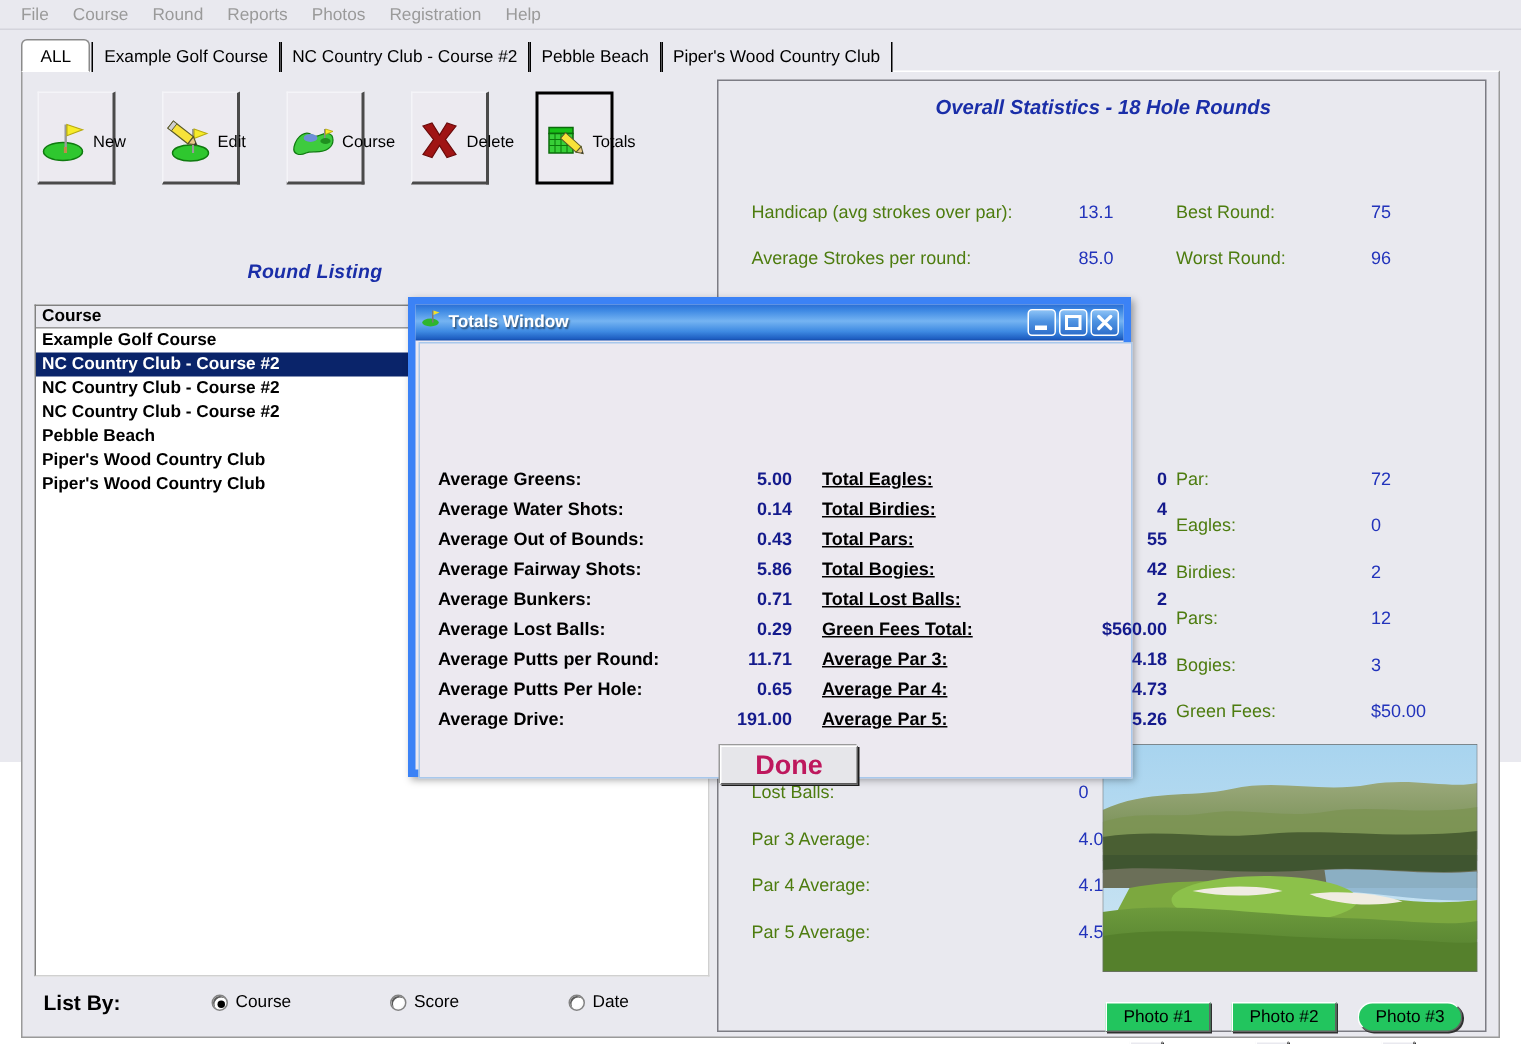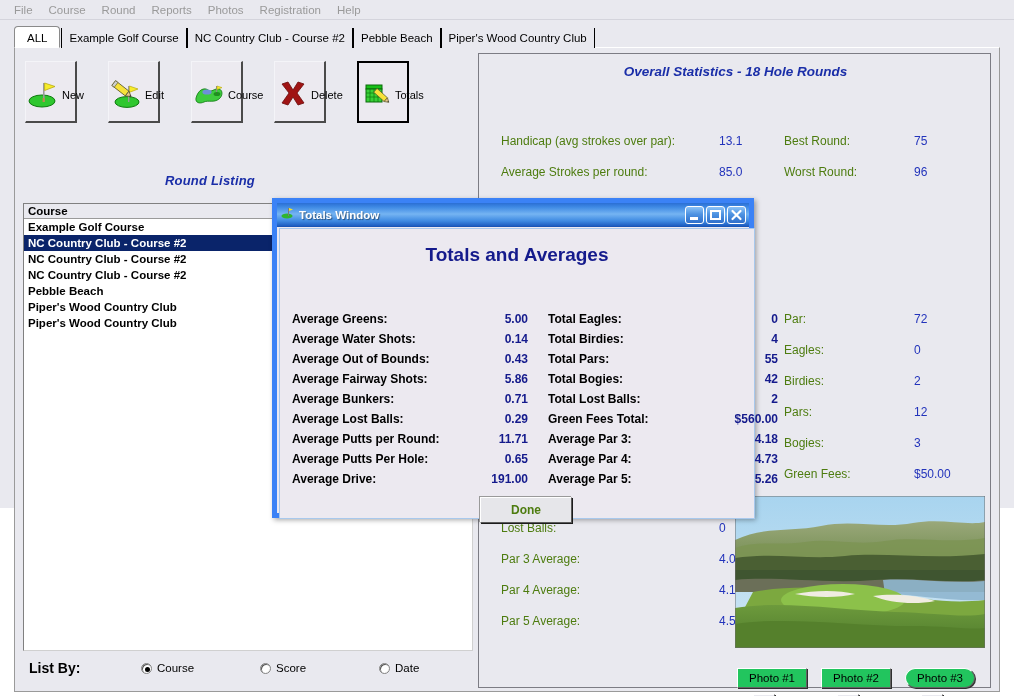--- a/index.html
+++ b/index.html
@@ -254,32 +254,32 @@
   .dlg-heading {
     position: absolute; width: 100%; top: 15px;
     text-align: center;
     font-size: 19px; font-weight: bold; color: #141a8c;
   }
   .drow { position: absolute; font-size: 12px; white-space: nowrap; }
   .dlabel { font-weight: bold; color: #000; }
   .dval { color: #141a8c; font-weight: bold; position: absolute; text-align: right; }
   .dcolA { left: 12px; }
   .dcolA .dval { left: 180px; width: 56px; }
-  .dcolB { left: 268px; }
+  .dcolB { left: 268px; text-decoration: underline; }
   .dcolB .dval { left: 170px; width: 60px; }
 
   .donebtn {
     position: absolute; left: 200px; top: 268px;
     width: 92px; height: 26px;
     background: #e6e6ea;
     border: 1px solid #ffffff;
     border-right: 1px solid #5a5a5a;
     border-bottom: 1px solid #5a5a5a;
     box-shadow: 1px 1px 0 #1c1c1c, -1px -1px 0 #9a9a9a;
-    font-size: 12px; font-weight: bold; color: #4d7c0f;
+    font-size: 18px; font-weight: bold; color: #be185d;
     display: flex; align-items: center; justify-content: center;
     cursor: pointer;
   }
 </style>
 </head>
 <body>
 
 <div id="app">
 
   <div class="menubar" id="menubar">
@@ -490,21 +490,20 @@
           </svg>
       </span>
       <span class="winbtn close">
         <svg width="17" height="16" viewBox="0 0 17 16">
           <path d="M4.5,4 L12.5,12 M12.5,4 L4.5,12" stroke="#ffffff" stroke-width="2.2" stroke-linecap="round"></path>
         </svg>
       </span>
     </div>
 
     <div class="dlg-body">
-      <div class="dlg-heading">Totals and Averages</div>
       <div id="dlgleft">
           <div class="drow dcolA" style="top: 83px;"><span class="dlabel">Average Greens:</span><span class="dval">5.00</span></div>
           <div class="drow dcolA" style="top: 103px;"><span class="dlabel">Average Water Shots:</span><span class="dval">0.14</span></div>
           <div class="drow dcolA" style="top: 123px;"><span class="dlabel">Average Out of Bounds:</span><span class="dval">0.43</span></div>
           <div class="drow dcolA" style="top: 143px;"><span class="dlabel">Average Fairway Shots:</span><span class="dval">5.86</span></div>
           <div class="drow dcolA" style="top: 163px;"><span class="dlabel">Average Bunkers:</span><span class="dval">0.71</span></div>
           <div class="drow dcolA" style="top: 183px;"><span class="dlabel">Average Lost Balls:</span><span class="dval">0.29</span></div>
           <div class="drow dcolA" style="top: 203px;"><span class="dlabel">Average Putts per Round:</span><span class="dval">11.71</span></div>
           <div class="drow dcolA" style="top: 223px;"><span class="dlabel">Average Putts Per Hole:</span><span class="dval">0.65</span></div>
           <div class="drow dcolA" style="top: 243px;"><span class="dlabel">Average Drive:</span><span class="dval">191.00</span></div>

